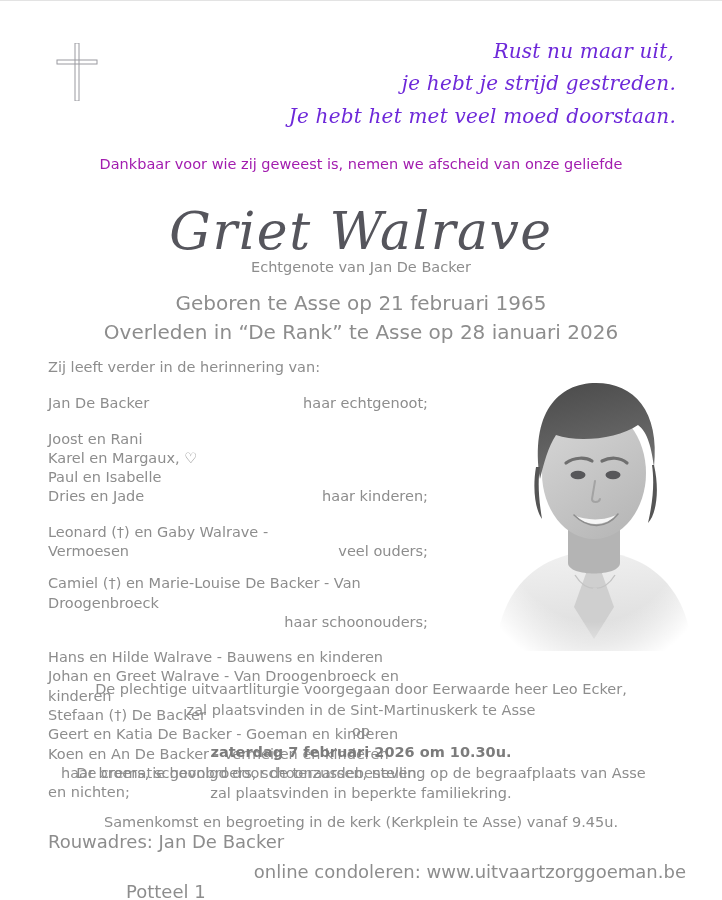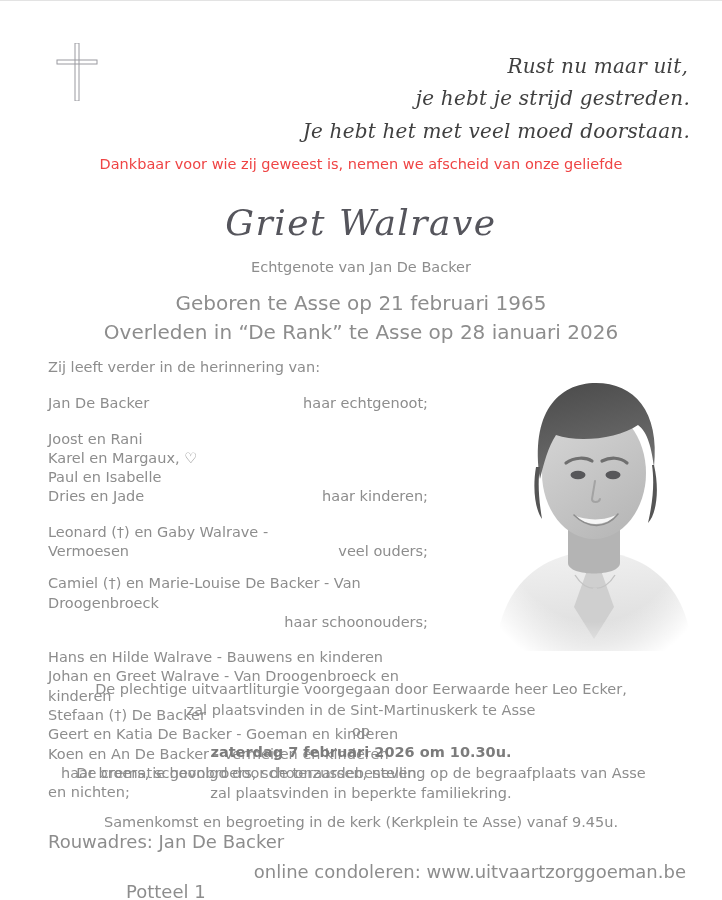--- a/index.html
+++ b/index.html
@@ -27,58 +27,57 @@
     position: absolute;
     left: 55px;
     top: 42px;
     width: 44px;
     height: 58px;
   }
 
   
   .verse {
     position: absolute;
-    right: 32px;
+    right: 46px;
     top: 34px;
     width: 390px;
     text-align: right;
     font-family: "DejaVu Serif", "Liberation Serif", serif;
     font-style: italic;
     font-size: 20px;
     line-height: 1.62;
-    color: #404040;
+    color: #6d28d9;
     letter-spacing: 0.2px;
-    margin-top: 15px;
   }
   .verse .vline { display: block; white-space: nowrap; }
   .verse .vline:nth-child(1) { padding-right: 2px; }
   .verse .vline:nth-child(2) { padding-right: 0px; }
   .verse .vline:nth-child(3) { padding-right: 0px; }
 
   
   .intro {
     position: absolute;
     left: 0;
     right: 0;
     top: 155px;
     text-align: center;
     font-size: 14.5px;
-    color: #ef4444;
+    color: #a21caf;
   }
 
   
   .name {
     position: absolute;
     left: 0;
     right: 0;
     top: 202px;
     text-align: center;
     font-family: "DejaVu Serif", "Liberation Serif", serif;
     font-style: italic;
-    font-size: 36px;
+    font-size: 52px;
     line-height: 1.1;
     letter-spacing: 1.5px;
     color: #55555c;
   }
 
   .spouse-of {
     position: absolute;
     left: 0;
     right: 0;
     top: 258px;

